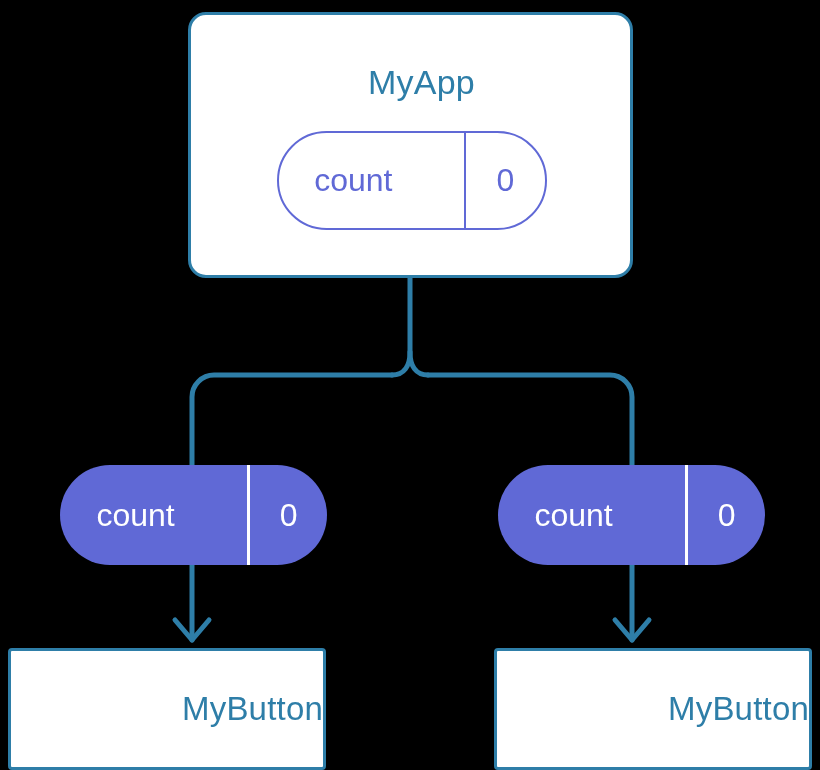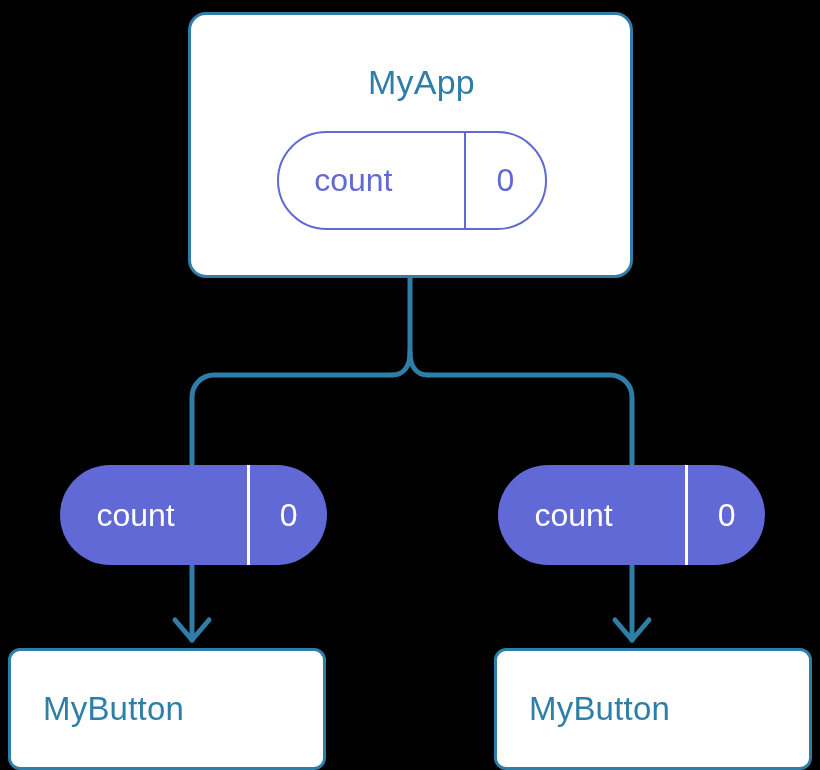--- a/index.html
+++ b/index.html
@@ -63,25 +63,24 @@
   }
   #node-myapp .card-title {
     margin-top: 48px;
     padding-left: 22px;
   }
 
   
   .btn-node {
     width: 318px;
     height: 122px;
-    border-radius: 12px;
+    border-radius: 4px;
     display: flex;
     align-items: center;
-    justify-content: flex-start;
-    padding-left: 32px;
+    justify-content: flex-end;
   }
   #node-button-left  { left: 8px;   top: 648px; }
   #node-button-right { left: 494px; top: 648px; }
   .btn-node .card-title { font-size: 33px; margin-top: 0; }
 
   
   .pill {
     position: absolute;
     display: flex;
     align-items: stretch;

